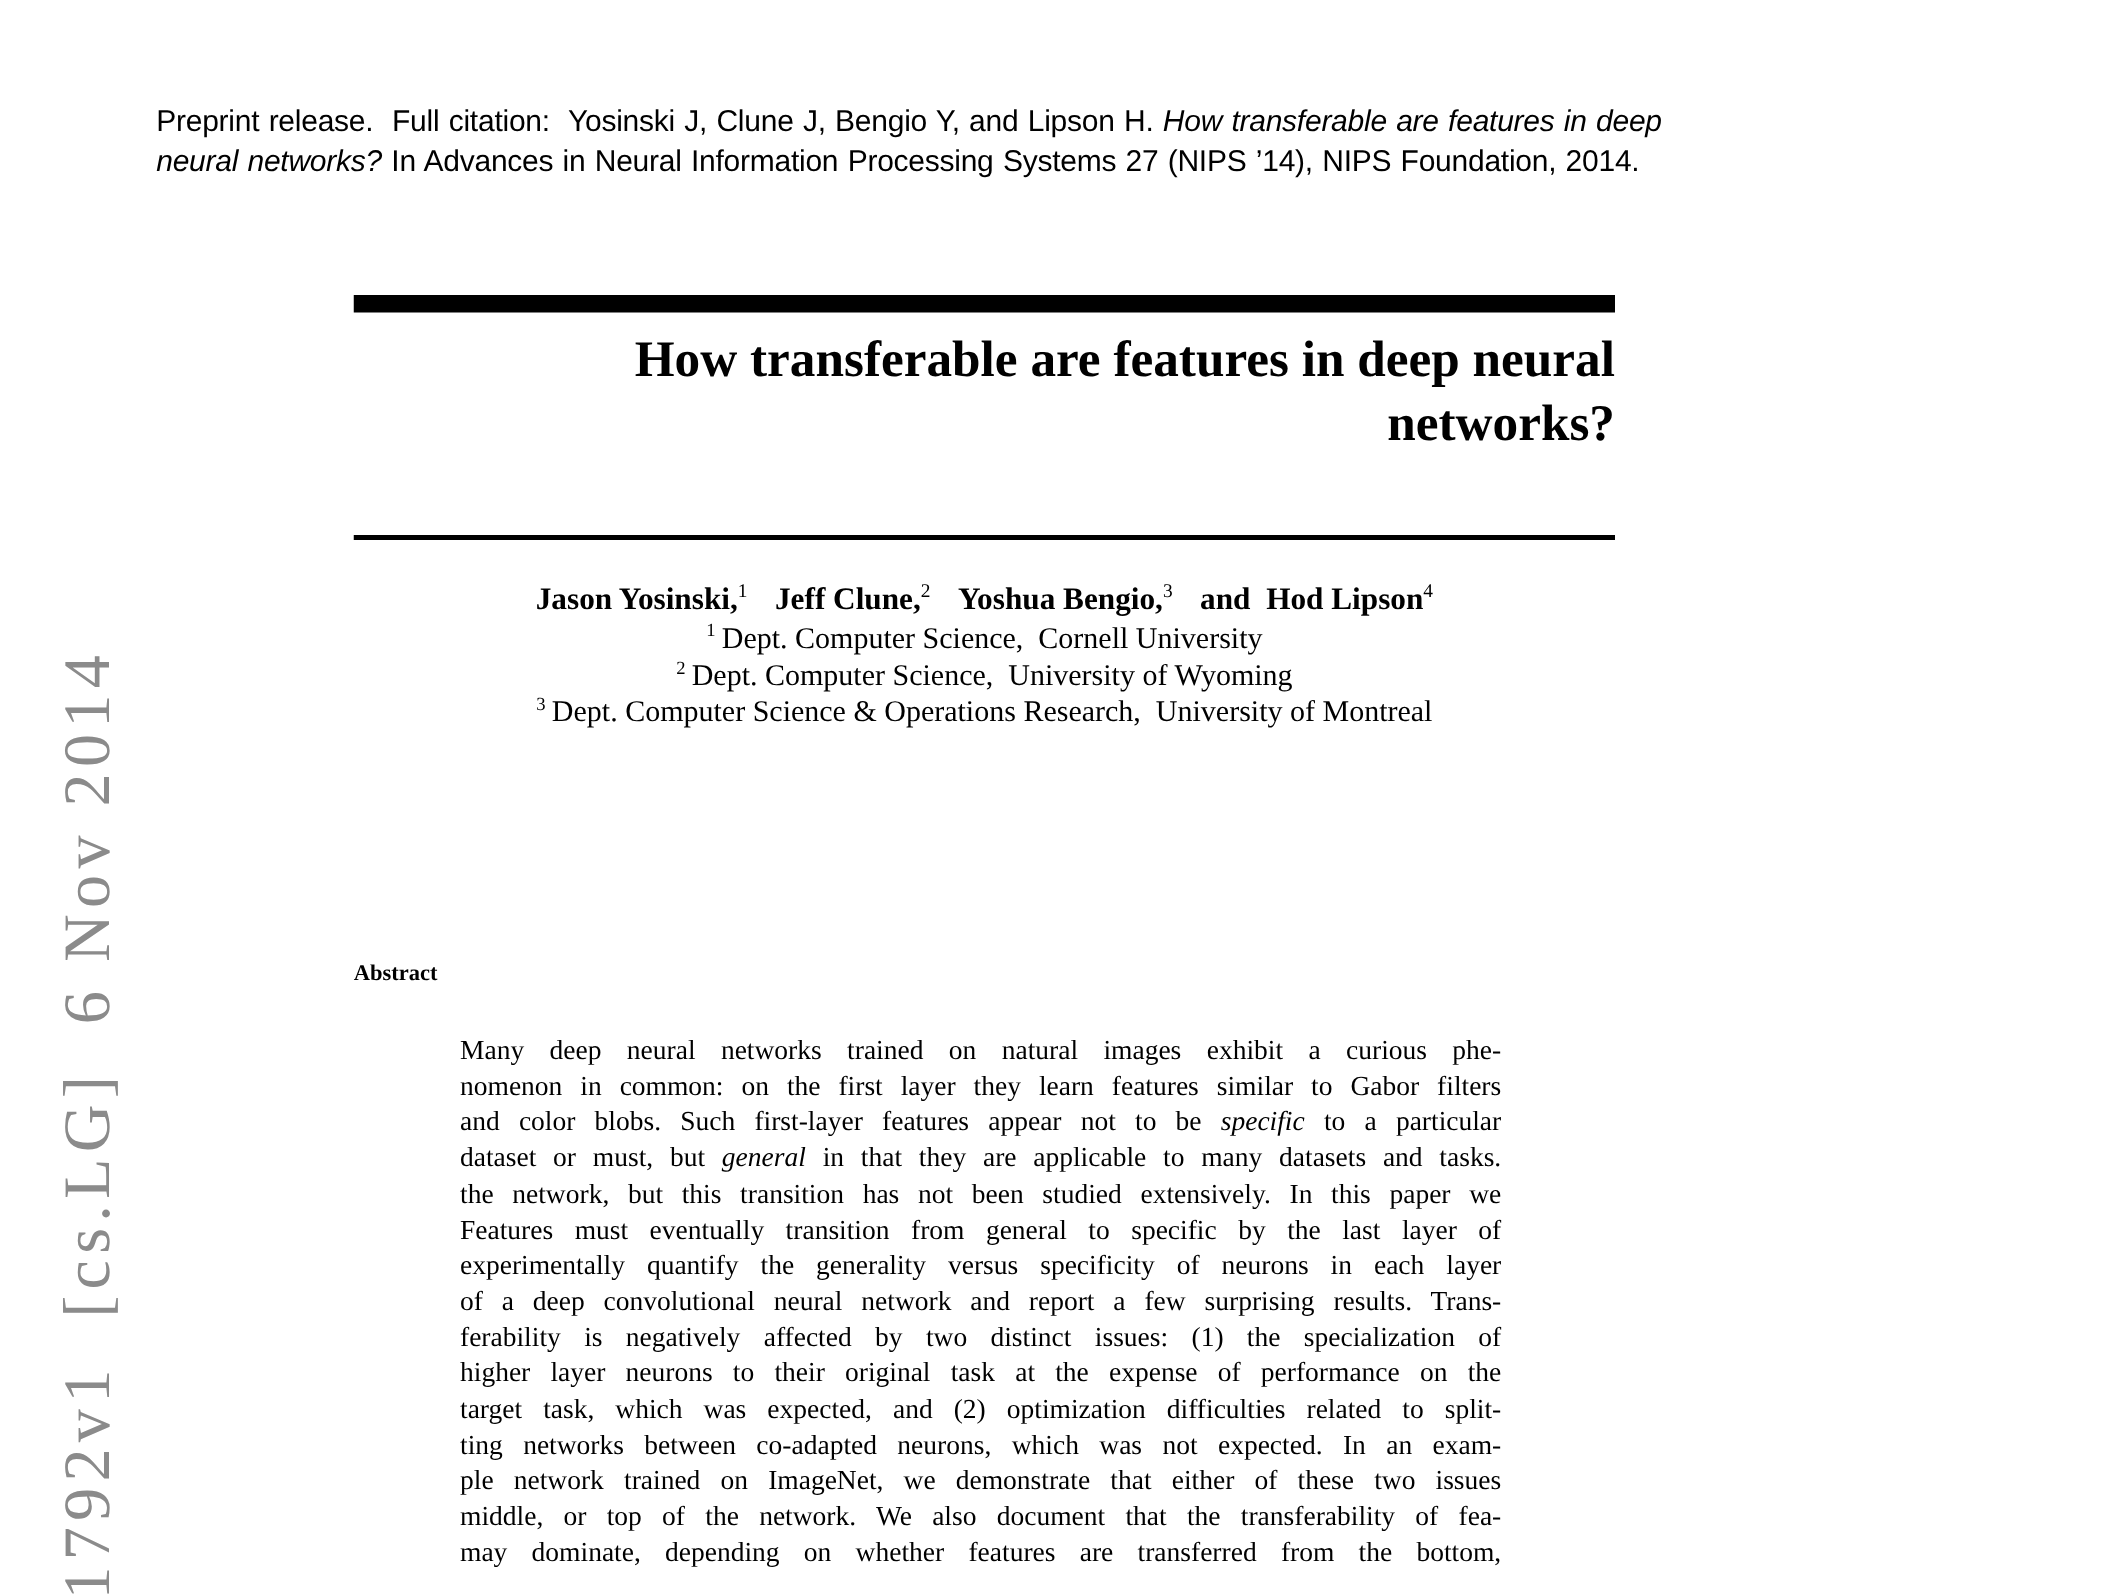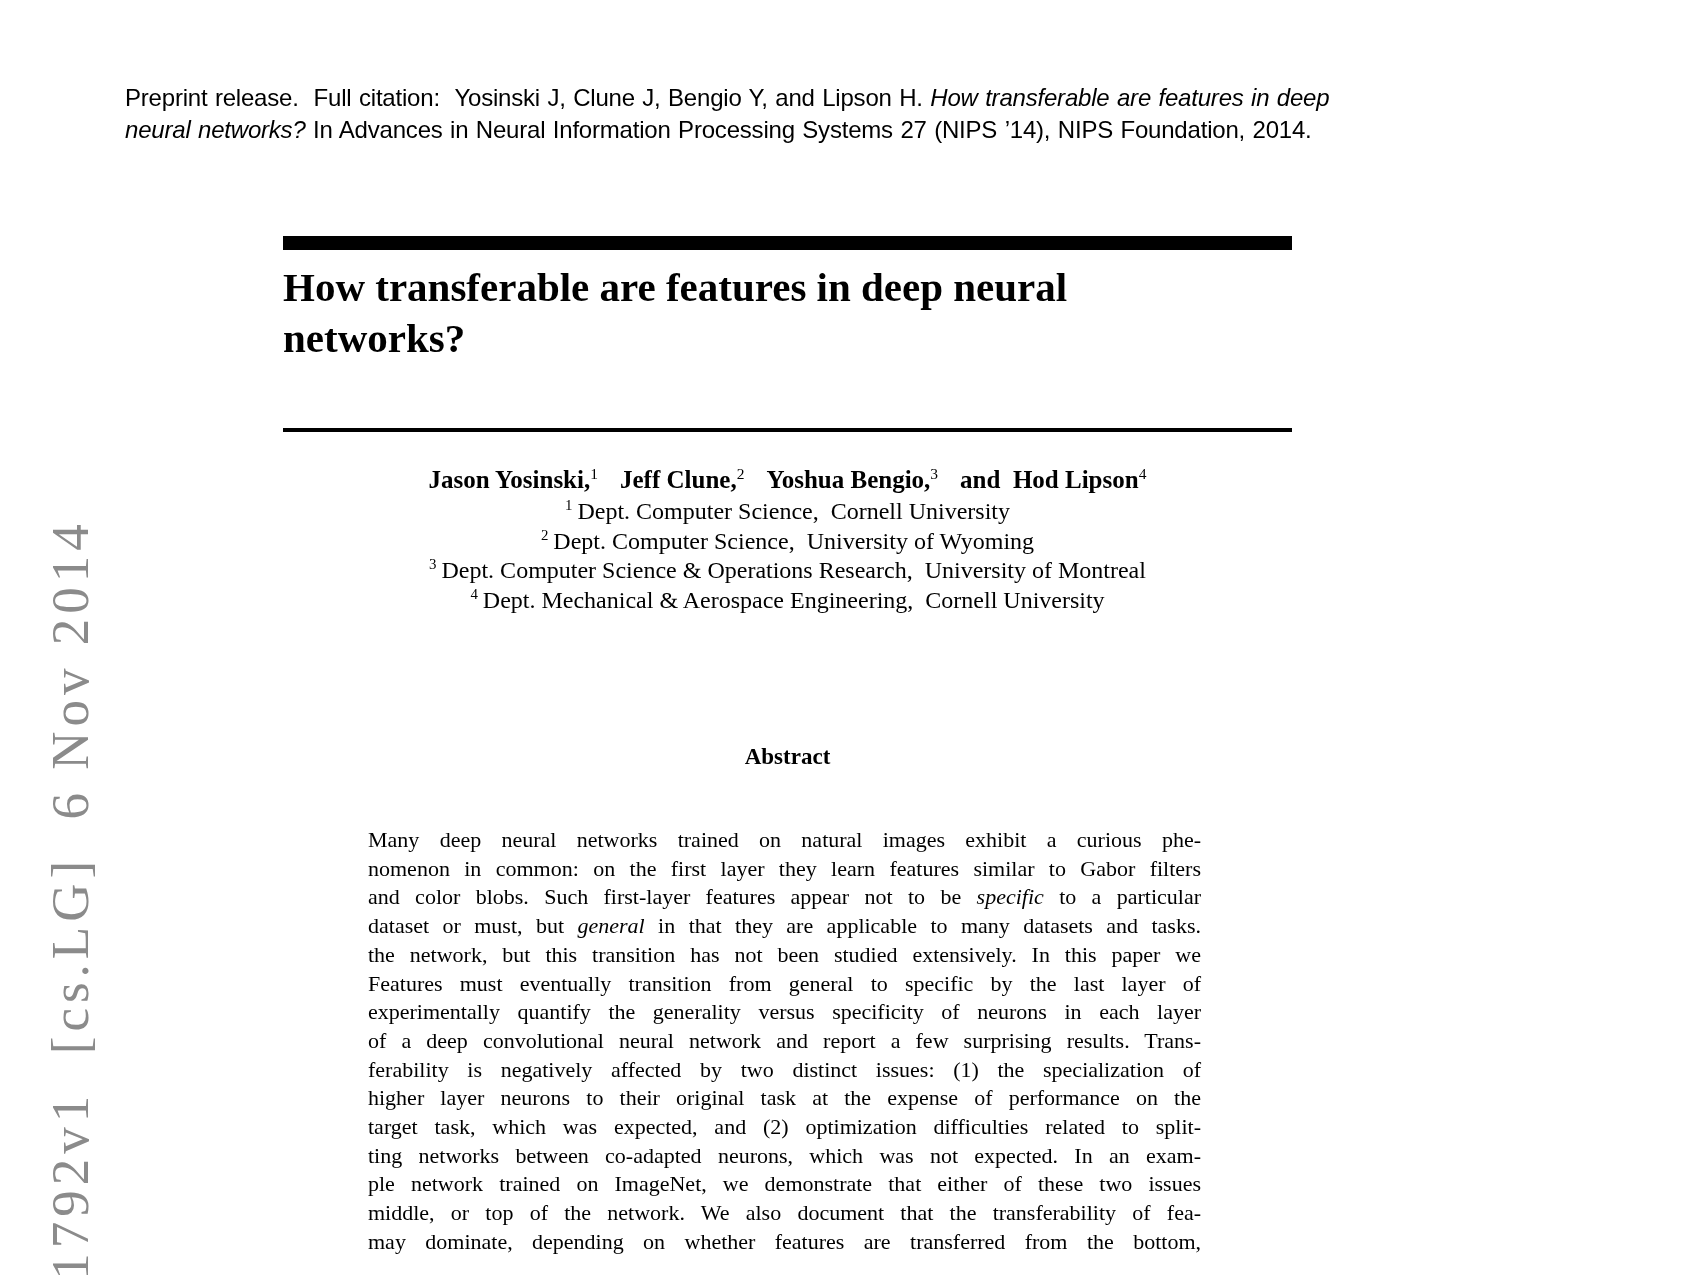--- a/index.html
+++ b/index.html
@@ -9,33 +9,33 @@
   }
   .preprint{
     position:absolute;left:125px;top:82px;width:1335px;
     font-family:"Liberation Sans",sans-serif;font-size:24px;line-height:31.5px;
     letter-spacing:-0.2px;word-spacing:1px;
   }
   .preprint .it{font-style:italic;}
   .rule-thick{position:absolute;left:283px;top:236px;width:1009px;height:14px;background:#000;}
   .rule-thin{position:absolute;left:283px;top:428px;width:1009px;height:4px;background:#000;}
   .title{
-    position:absolute;left:283px;top:262px;width:1009px;text-align:left;
+    position:absolute;left:283px;top:262px;width:1009px;text-align:right;
     font-weight:bold;font-size:41px;line-height:51px;
   }
   .authors{position:absolute;left:283px;top:466px;width:1009px;text-align:center;font-size:25px;}
   .author{font-weight:bold;white-space:nowrap;}
   .author + .author{margin-left:22px;}
   .authors sup,.affils sup{font-weight:normal;font-size:62%;vertical-align:super;line-height:0;}
   .affils{
     position:absolute;left:283px;top:497px;width:1009px;text-align:center;
     font-size:24px;line-height:29.6px;
   }
   .affils sup{margin-right:5px;}
-  .abs-head{position:absolute;left:283px;top:744px;width:1009px;text-align:center;font-weight:bold;font-size:23px;}
+  .abs-head{position:absolute;left:283px;top:768px;width:1009px;text-align:left;font-weight:bold;font-size:18px;}
   .abstract{position:absolute;left:368px;top:826px;width:833px;font-size:22px;line-height:28.7px;}
   .abs-line{text-align:justify;text-align-last:justify;}
   .abs-line .it{font-style:italic;}
   .watermark{
     position:absolute;left:40px;top:1298px;transform-origin:0 0;transform:rotate(-90deg);
     font-size:53px;letter-spacing:5px;white-space:nowrap;font-family:"Liberation Serif",serif;
   }
 </style>
 </head>
 <body>
@@ -55,21 +55,20 @@
   </div>
 
   <div class="rule-thin"></div>
 
   <div class="authors"><span class="author">Jason Yosinski,<sup>1</sup></span><span class="author">Jeff Clune,<sup>2</sup></span><span class="author">Yoshua Bengio,<sup>3</sup></span><span class="author">and&nbsp; Hod Lipson<sup>4</sup></span></div>
 
   <div class="affils">
       <div><sup>1</sup>Dept. Computer Science,&nbsp; Cornell University</div>
       <div><sup>2</sup>Dept. Computer Science,&nbsp; University of Wyoming</div>
       <div><sup>3</sup>Dept. Computer Science &amp; Operations Research,&nbsp; University of Montreal</div>
-      <div><sup>4</sup>Dept. Mechanical &amp; Aerospace Engineering,&nbsp; Cornell University</div>
     </div>
 
   <div class="abs-head">Abstract</div>
 
   <div class="abstract">
       <div class="abs-line"><span>Many deep neural networks trained on natural images exhibit a curious phe-</span></div>
       <div class="abs-line"><span>nomenon in common: on the first layer they learn features similar to Gabor filters</span></div>
       <div class="abs-line"><span>and color blobs. Such first-layer features appear not to be </span><span class="it">specific</span><span> to a particular</span></div>
       <div class="abs-line"><span>dataset or must, but </span><span class="it">general</span><span> in that they are applicable to many datasets and tasks.</span></div>
       <div class="abs-line"><span>the network, but this transition has not been studied extensively. In this paper we</span></div>

